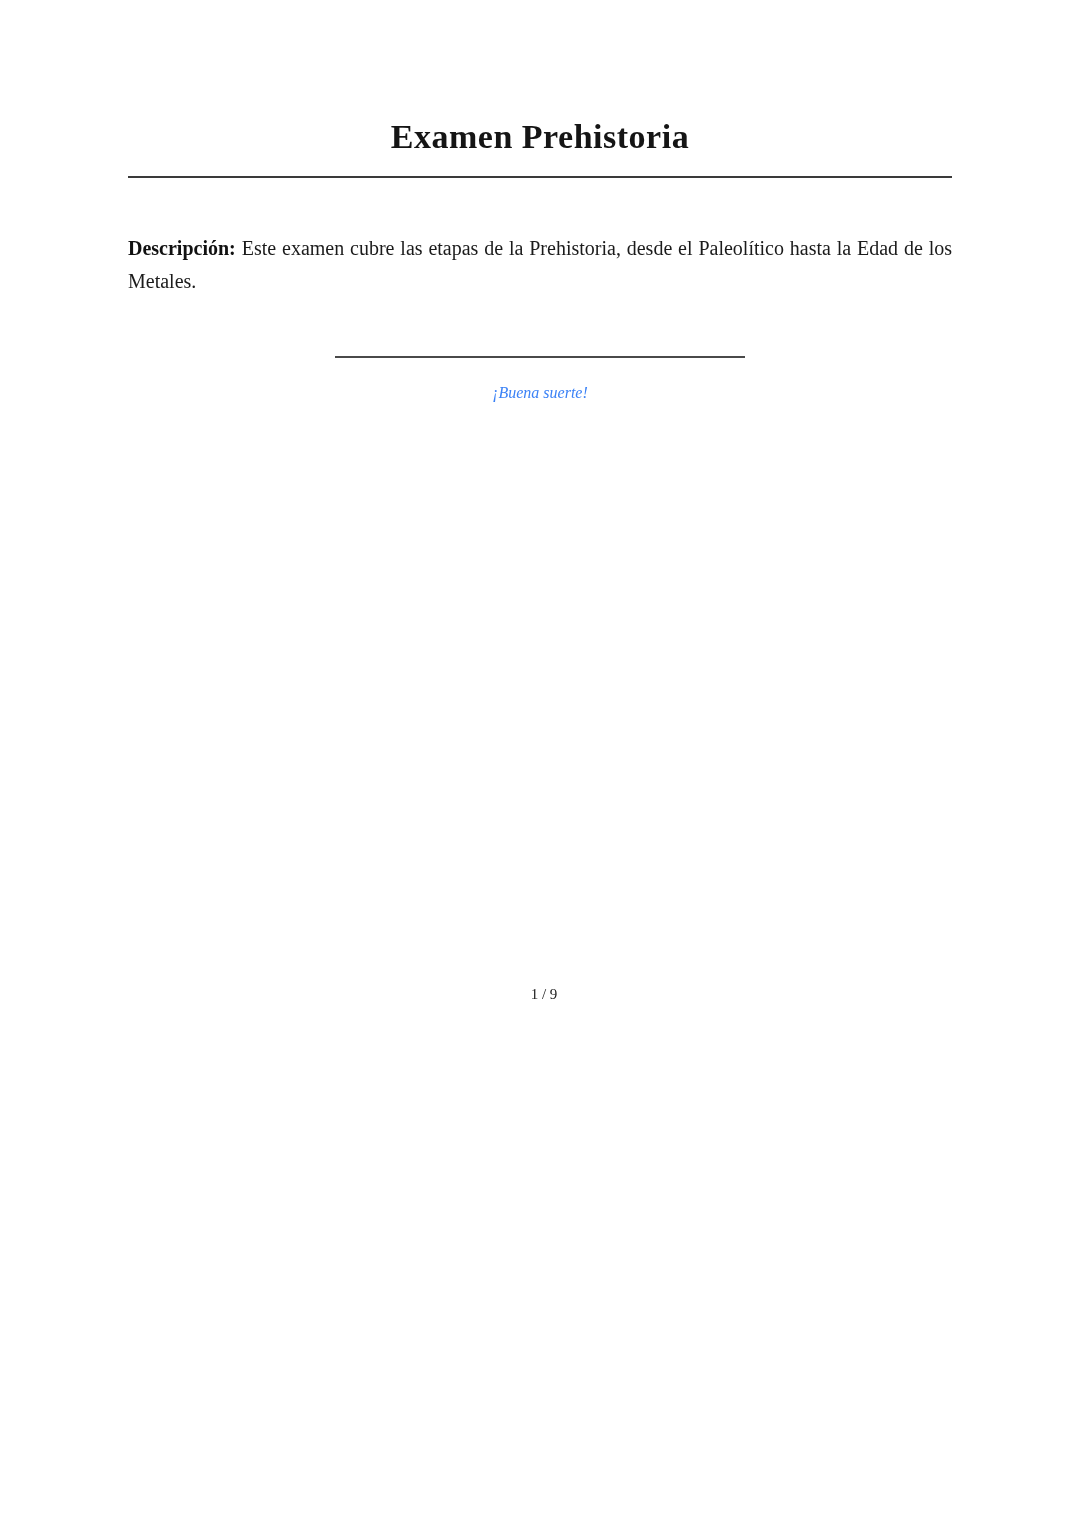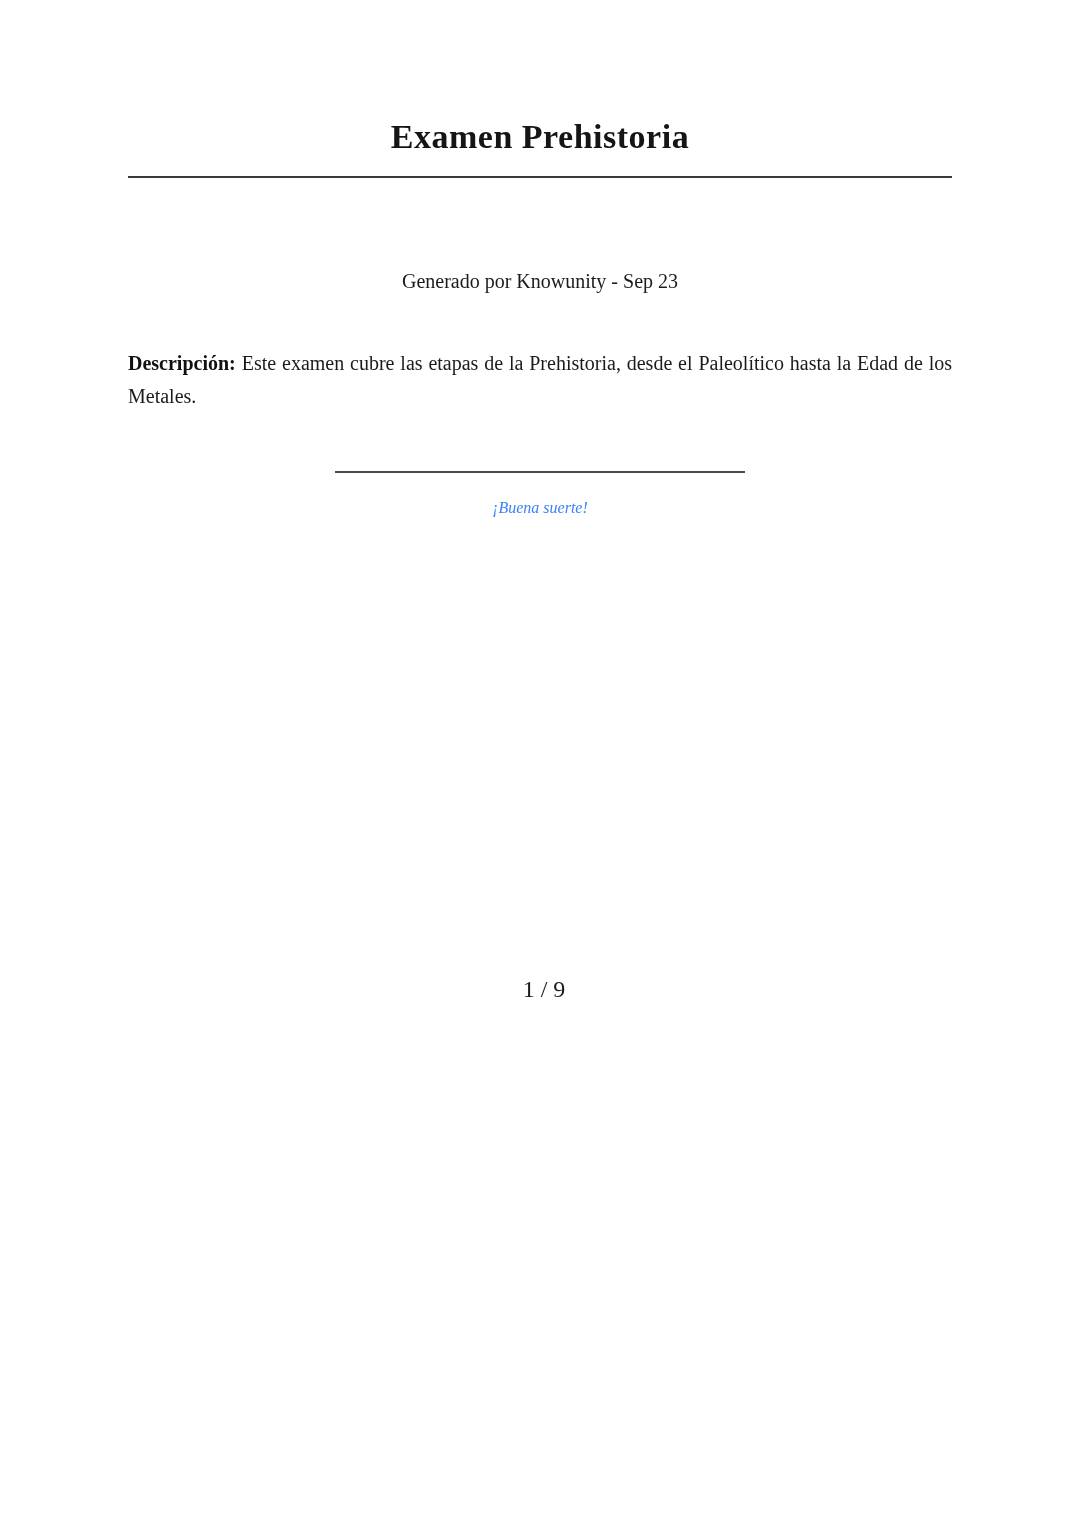--- a/index.html
+++ b/index.html
@@ -71,34 +71,33 @@
     font-style: italic;
     color: #3b82f6;
   }
 
   .page-footer {
     position: absolute;
     left: 8px;
     right: 0;
     bottom: 72px;
     text-align: center;
-    font-size: 24px;
+    font-size: 15px;
     color: #1b1b1b;
   }
 </style>
 </head>
 <body>
 
 <div class="page">
 
   <h1 class="doc-title">Examen Prehistoria</h1>
 
   <hr class="title-rule">
 
-  <p class="generated-line">Generado por Knowunity - Sep 23</p>
 
   <p class="description">
     <span class="desc-label">Descripción:</span><span>Este examen cubre las etapas de la Prehistoria, desde el Paleolítico hasta la Edad de los Metales.</span>
   </p>
 
   <hr class="section-rule">
 
   <p class="good-luck">¡Buena suerte!</p>
 
   <div class="page-footer">1 / 9</div>

